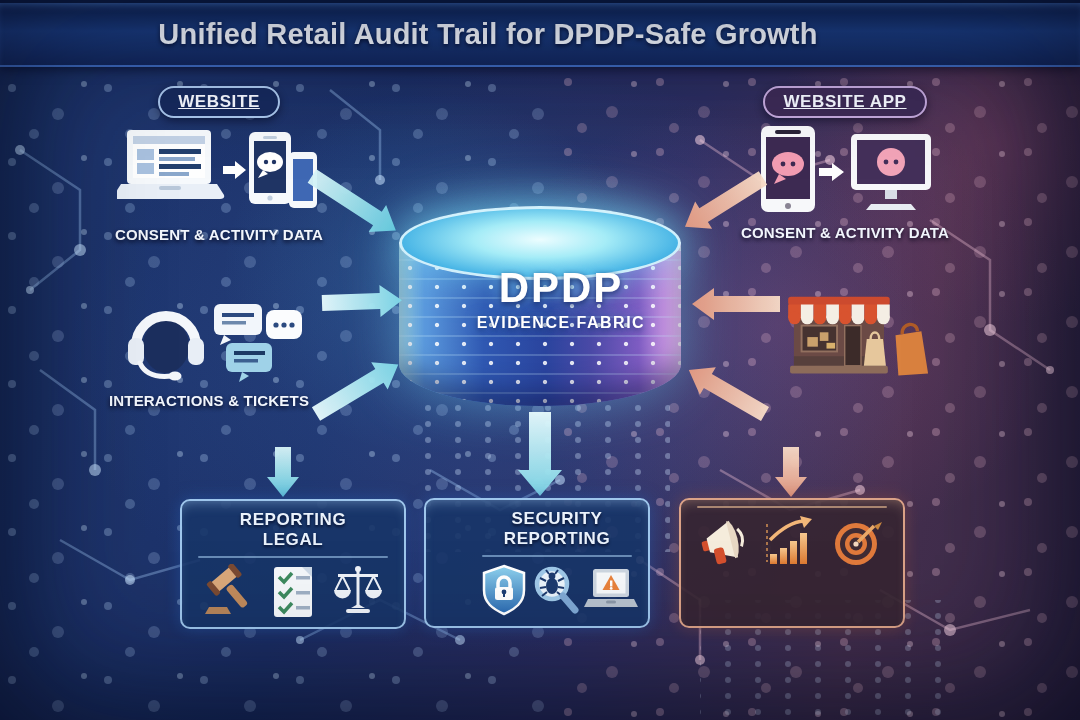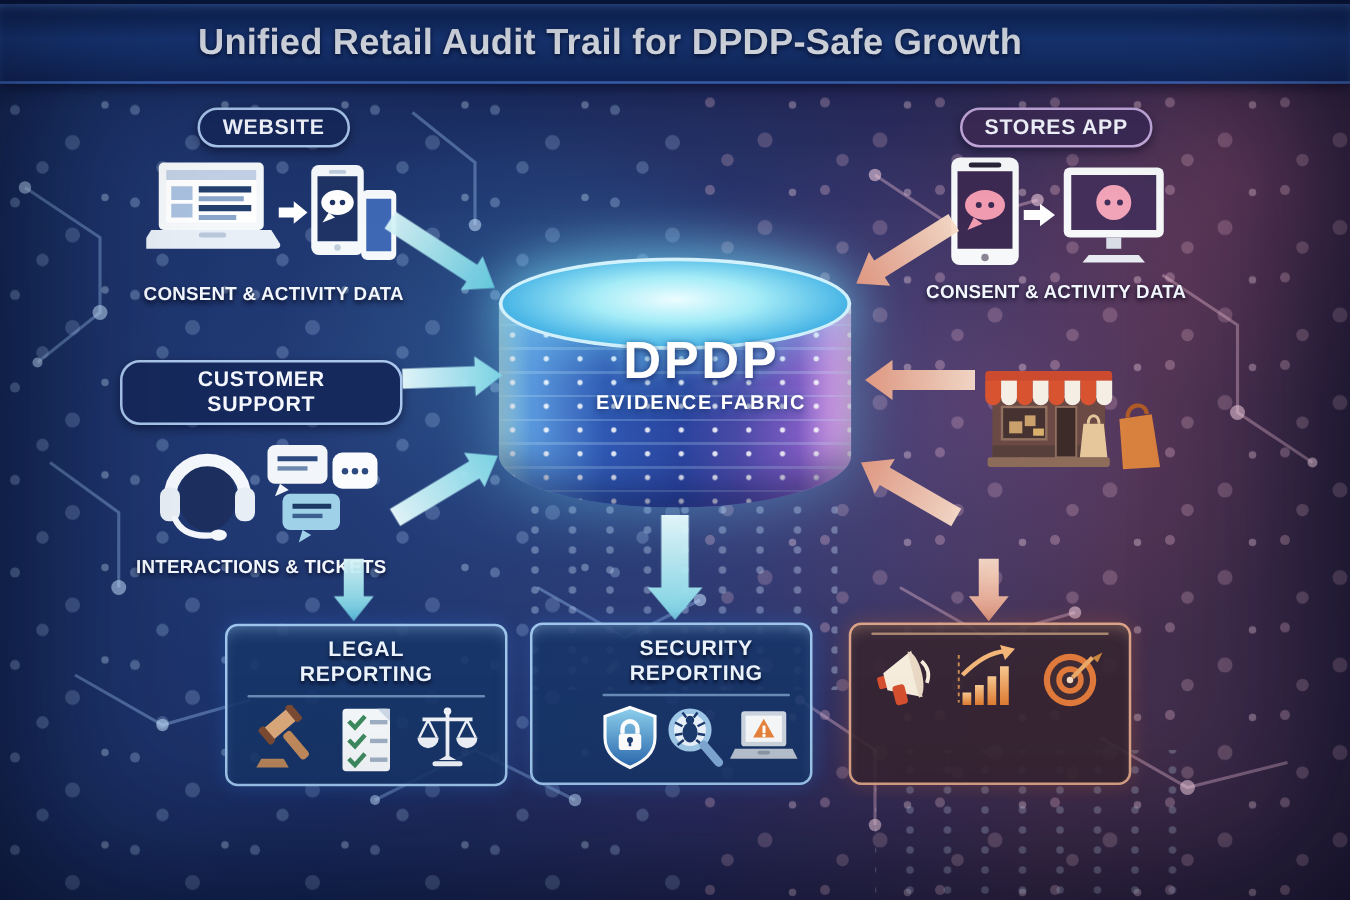--- a/index.html
+++ b/index.html
@@ -20,21 +20,21 @@
     background:linear-gradient(180deg,#0e2250 0%,#1a3b7e 45%,#12265a 100%);
     border-top:3px solid #0a1a40;border-bottom:2px solid #3b66b8;
     box-shadow:0 3px 10px rgba(0,0,20,.5), inset 0 6px 10px -6px #4f84d8;
     display:flex;align-items:center;justify-content:center;}
   .title-bar h1{margin:0;font-size:29px;font-weight:bold;color:#f4f8ff;
     letter-spacing:.2px;text-shadow:0 2px 4px rgba(0,0,20,.7);transform:translateX(-52px);}
   
   .source{position:absolute;text-align:center;}
   .label-box{display:inline-block;padding:4px 18px;border-radius:16px;
     font-size:17px;font-weight:bold;color:#f5f8ff;letter-spacing:.6px;
-    box-shadow:0 3px 8px rgba(0,0,20,.45);}
+    box-shadow:0 3px 8px rgba(0,0,20,.45);text-decoration:underline;}
   .label-blue{background:#16295c;border:2px solid #a9c6ec;}
   .label-purple{background:#3c2a55;border:2px solid #c3a8dc;}
   .label-maroon{background:#43262f;border:2px solid #e6bcae;}
   .caption{font-size:15px;font-weight:bold;color:#f2f6fd;letter-spacing:.2px;
     text-shadow:0 2px 4px rgba(0,0,20,.85);margin-top:4px;}
   .icon-wrap{margin-top:6px;}
   .src-website{left:108px;top:86px;width:222px;}
   .src-mobile{left:736px;top:86px;width:218px;}
   .src-support{left:96px;top:288px;width:226px;}
   .src-retail{left:748px;top:287px;width:226px;}
@@ -173,21 +173,21 @@
         <circle cx="153" cy="74" r="2.6" fill="#c0cede"></circle>
         <rect x="172" y="28" width="28" height="56" rx="5" fill="#f6f9fc"></rect>
         <rect x="176" y="35" width="20" height="42" fill="#3f68b4"></rect>
       </svg>
     </div>
     <div class="caption">CONSENT &amp; ACTIVITY DATA</div>
   </section>
 
   <section class="source src-mobile">
     <div class="label-box label-purple">
-      <span>STORES APP</span>
+      <span>WEBSITE APP</span>
     </div>
     <div class="icon-wrap">
       <svg width="200" height="92" viewBox="0 0 200 92">
         <rect x="16" y="2" width="54" height="86" rx="7" fill="#f7f8fa"></rect>
         <rect x="30" y="6" width="26" height="4" rx="2" fill="#2a2438"></rect>
         <rect x="21" y="13" width="44" height="62" fill="#3d2a52"></rect>
         <ellipse cx="43" cy="40" rx="16" ry="12" fill="#f29cb2"></ellipse>
         <path d="M34 50 l-5 10 12 -5 z" fill="#f29cb2"></path>
         <circle cx="38" cy="40" r="2.4" fill="#3d2a52"></circle>
         <circle cx="48" cy="40" r="2.4" fill="#3d2a52"></circle>
@@ -199,23 +199,20 @@
         <circle cx="141" cy="38" r="2.4" fill="#44305a"></circle>
         <circle cx="151" cy="38" r="2.4" fill="#44305a"></circle>
         <rect x="140" y="66" width="12" height="9" fill="#d8dde6"></rect>
         <path d="M126 80 h40 l5 6 h-50 z" fill="#e8ecf2"></path>
       </svg>
     </div>
     <div class="caption">CONSENT &amp; ACTIVITY DATA</div>
   </section>
 
   <section class="source src-support">
-    <div class="label-box label-blue">
-      <span>CUSTOMER SUPPORT</span>
-    </div>
     <div class="icon-wrap">
       <svg width="190" height="90" viewBox="0 0 190 90">
         <ellipse cx="52" cy="52" rx="23" ry="27" fill="#1c2f5e"></ellipse>
         <path d="M22 52 a30 30 0 0 1 60 0" stroke="#f4f7fb" stroke-width="10" fill="none" stroke-linecap="round"></path>
         <rect x="14" y="44" width="16" height="27" rx="7" fill="#e8eef6"></rect>
         <rect x="74" y="44" width="16" height="27" rx="7" fill="#e8eef6"></rect>
         <path d="M26 69 q7 16 32 13" stroke="#f4f7fb" stroke-width="5" fill="none" stroke-linecap="round"></path>
         <ellipse cx="61" cy="82" rx="6.5" ry="4.5" fill="#f4f7fb"></ellipse>
         <rect x="100" y="10" width="48" height="31" rx="6" fill="#f2f6fb"></rect>
         <rect x="108" y="19" width="32" height="4" fill="#2c4a80"></rect>
@@ -304,22 +301,22 @@
       <polygon points="0,-8 66,-8 66,-16 88,0 66,16 66,8 0,8" transform="translate(780,304) rotate(180)" fill="url(#salmG)"></polygon>
       <polygon points="0,-8 66,-8 66,-16 88,0 66,16 66,8 0,8" transform="translate(765,414) rotate(-150)" fill="url(#salmG)"></polygon>
       <polygon points="0,-8 30,-8 30,-16 50,0 30,16 30,8 0,8" transform="translate(283,447) rotate(90)" fill="url(#cyanG)"></polygon>
       <polygon points="0,-11 58,-11 58,-22 84,0 58,22 58,11 0,11" transform="translate(540,412) rotate(90)" fill="url(#cyanG2)"></polygon>
       <polygon points="0,-8 30,-8 30,-16 50,0 30,16 30,8 0,8" transform="translate(791,447) rotate(90)" fill="url(#salmG)"></polygon>
     </g>
   </svg>
 
   <section class="output out-blue out-legal">
     <div class="out-title">
+      <div>REPORTING</div>
       <div>LEGAL</div>
-      <div>REPORTING</div>
     </div>
     <div class="divider"></div>
     <div class="out-icons">
       <span>
         <svg width="54" height="56" viewBox="0 0 54 56">
           <path d="M4 50 h26 l-4 -7 h-18 z" fill="#b5845a"></path>
           <g transform="rotate(-40 27 20)">
             <rect x="22" y="22" width="8" height="26" rx="3" fill="#c08a5c"></rect>
             <rect x="13" y="8" width="28" height="12" rx="2" fill="#d9a77a"></rect>
             <rect x="10" y="6" width="6" height="16" rx="2" fill="#7a4a32"></rect>

